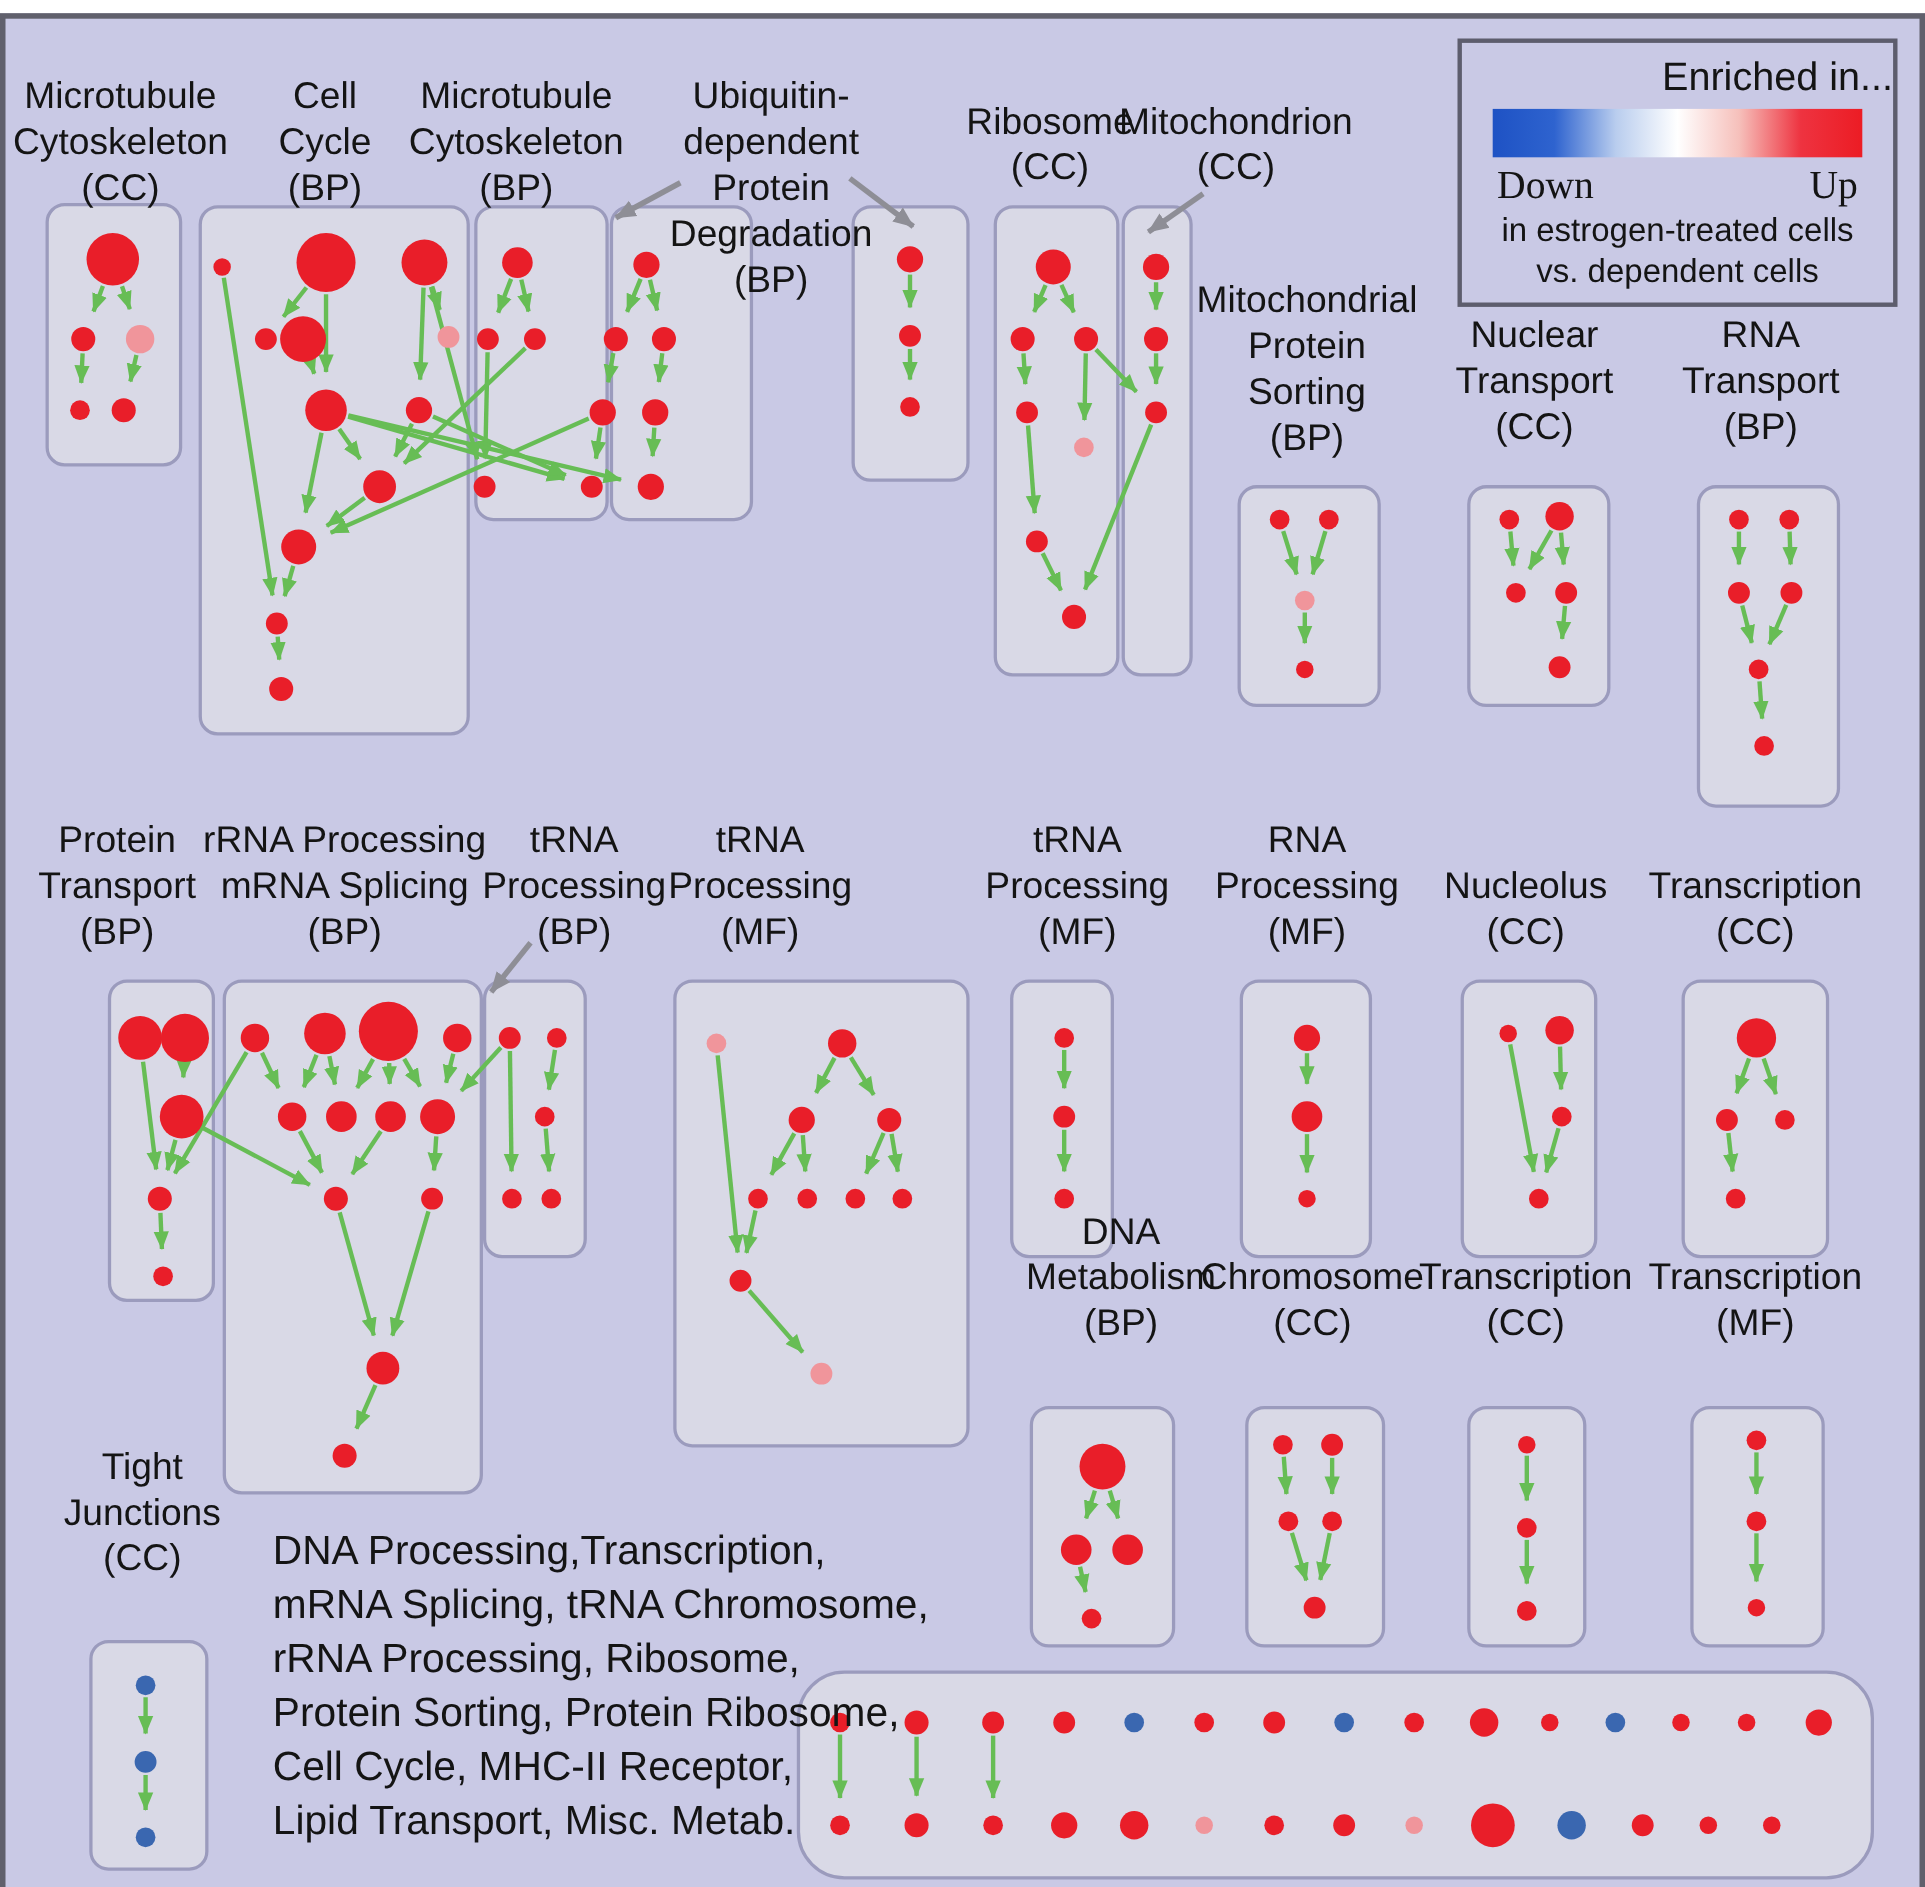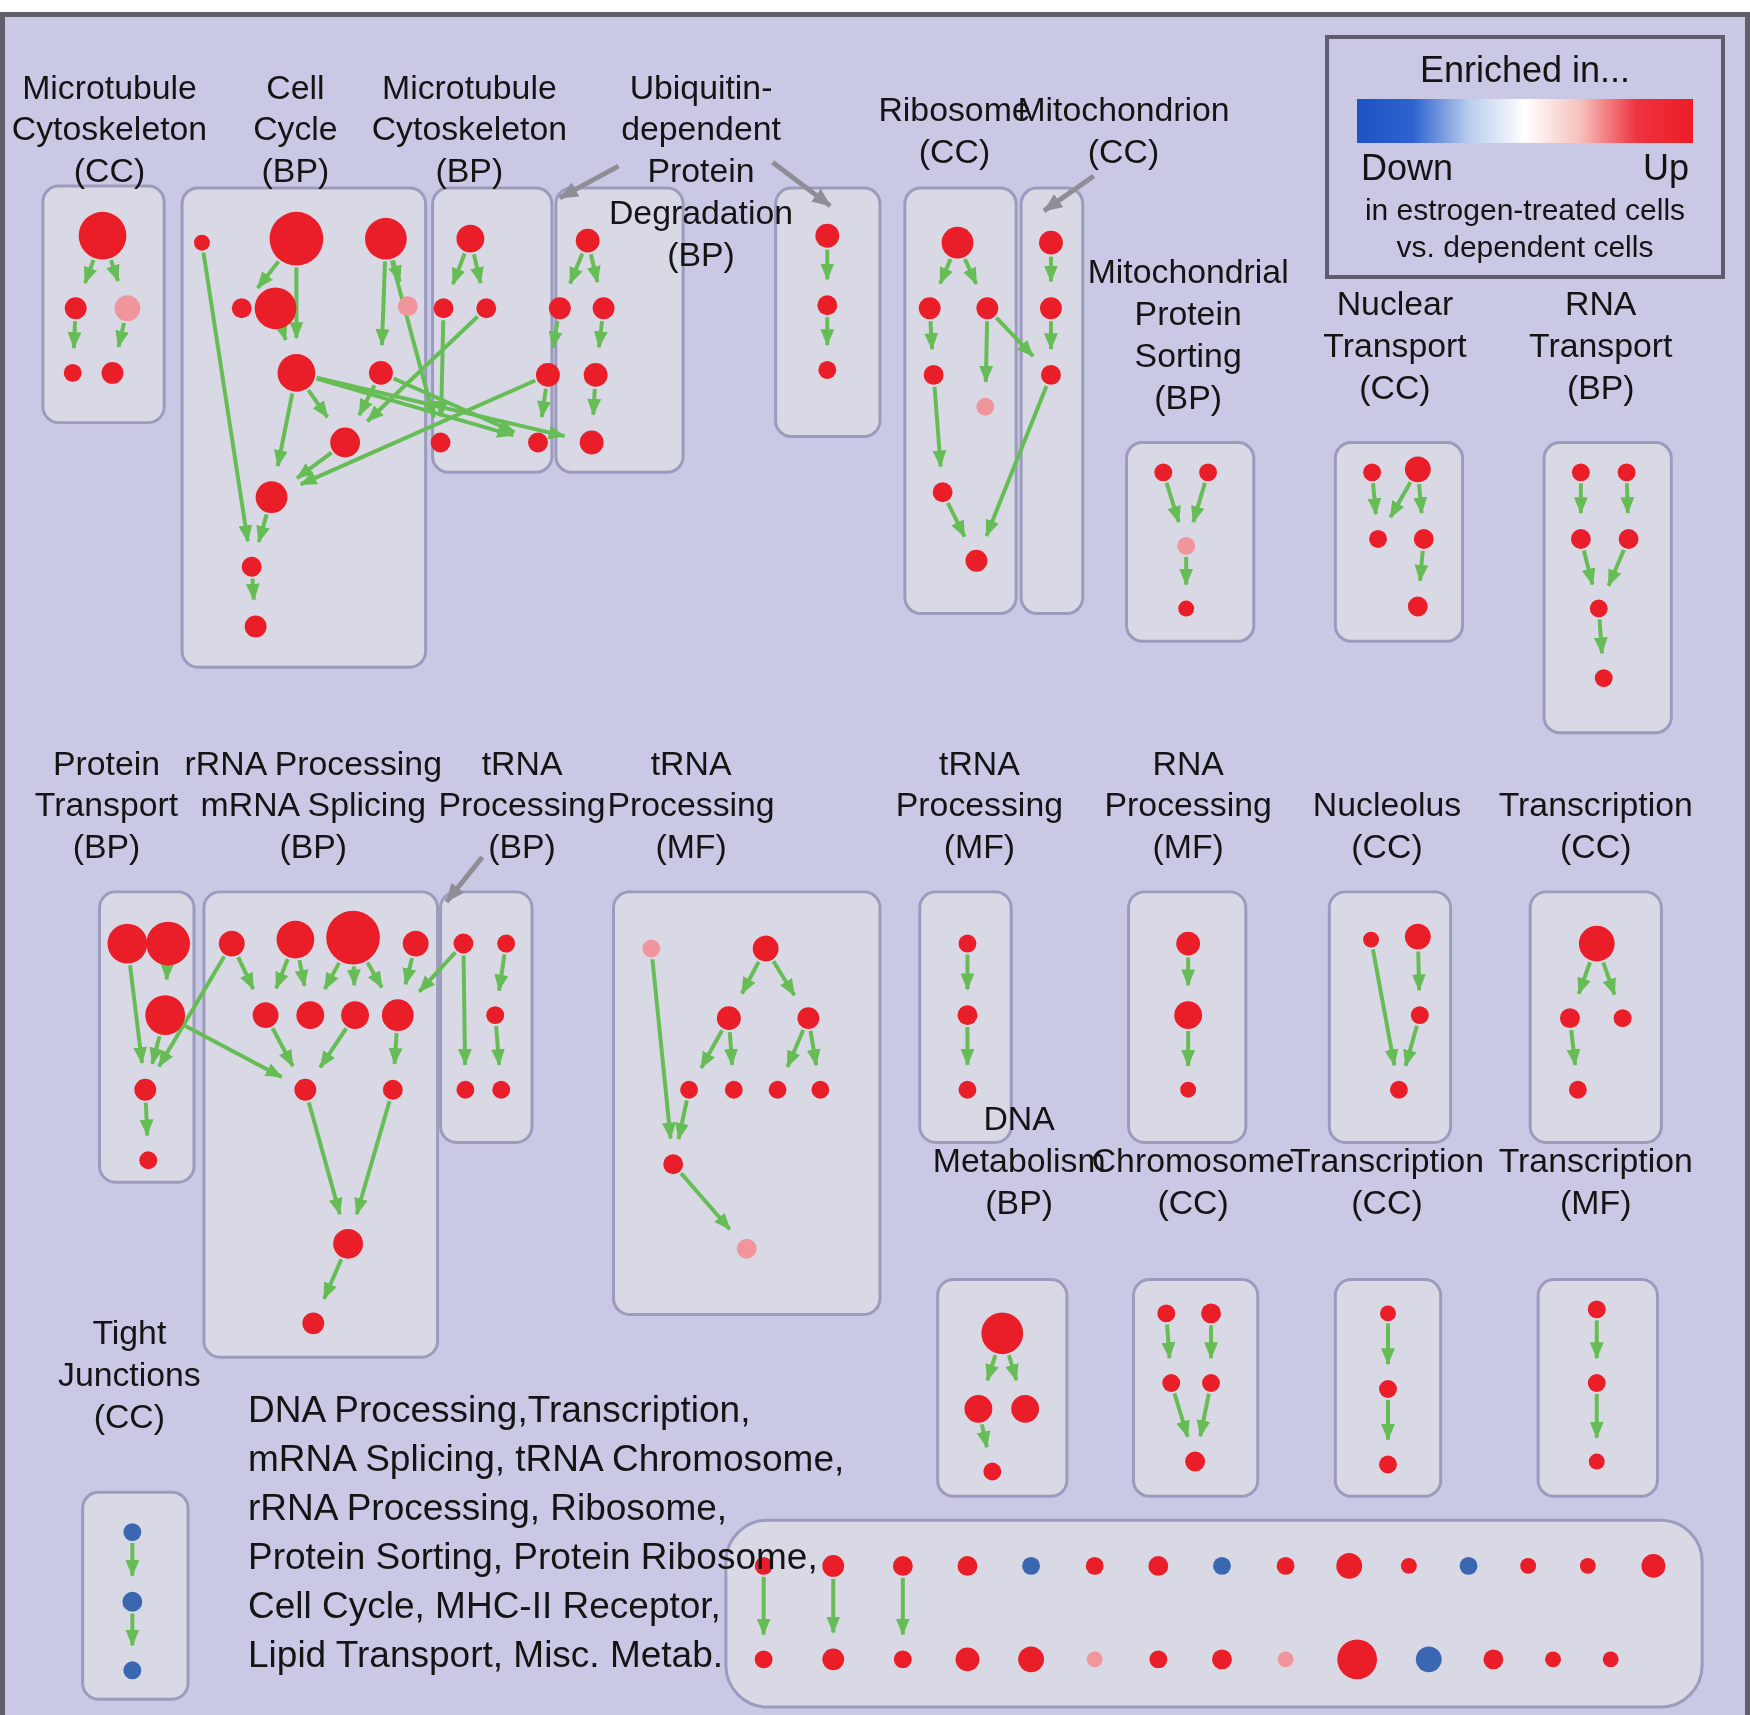--- a/index.html
+++ b/index.html
@@ -2,23 +2,23 @@
 <html><head>
 <meta charset="utf-8">
 <style>
   body { margin:0; background:#ffffff; font-family:"Liberation Sans", sans-serif; color:#141414; }
   .stage { position:relative; width:1750px; height:1715px; box-sizing:border-box;
            border:5px solid #60606c; overflow:hidden; background:#c9c9e5;margin-top:12px; }
   svg.net { position:absolute; left:0; top:0; width:100%; height:100%; }
   svg.net text { font-family:"Liberation Sans", sans-serif; font-size:34px; fill:#141414; font-weight:500; }
   .legend { position:absolute; left:1320px; top:18px; width:400px; height:244px;
             box-sizing:border-box; border:4px solid #5d5d6d; text-align:center; z-index:5; }
-  .legend-title { font-size:36px; margin-top:10px; }
+  .legend-title { font-size:36px; margin-top:10px;text-align:right; }
   .grad-bar { height:44px; margin:8px 28px 0 28px; }
-  .updown { display:flex; justify-content:space-between; padding:4px 32px 2px 32px; font-size:36px; }
+  .updown { display:flex; justify-content:space-between; padding:4px 32px 2px 32px; font-size:36px;font-family:Liberation Serif, serif; }
   .legend-sub { font-size:30px; line-height:37px; }
   .misc { position:absolute; left:243px; top:1368px; font-size:37px; line-height:49px; z-index:5; }
 </style>
 </head>
 <body>
 
 <div class="stage" id="stage" style="background: rgb(201, 201, 229); border-color: rgb(96, 96, 108);">
 
   <svg class="net" id="net" viewBox="0 0 1750 1715">
       <defs>

